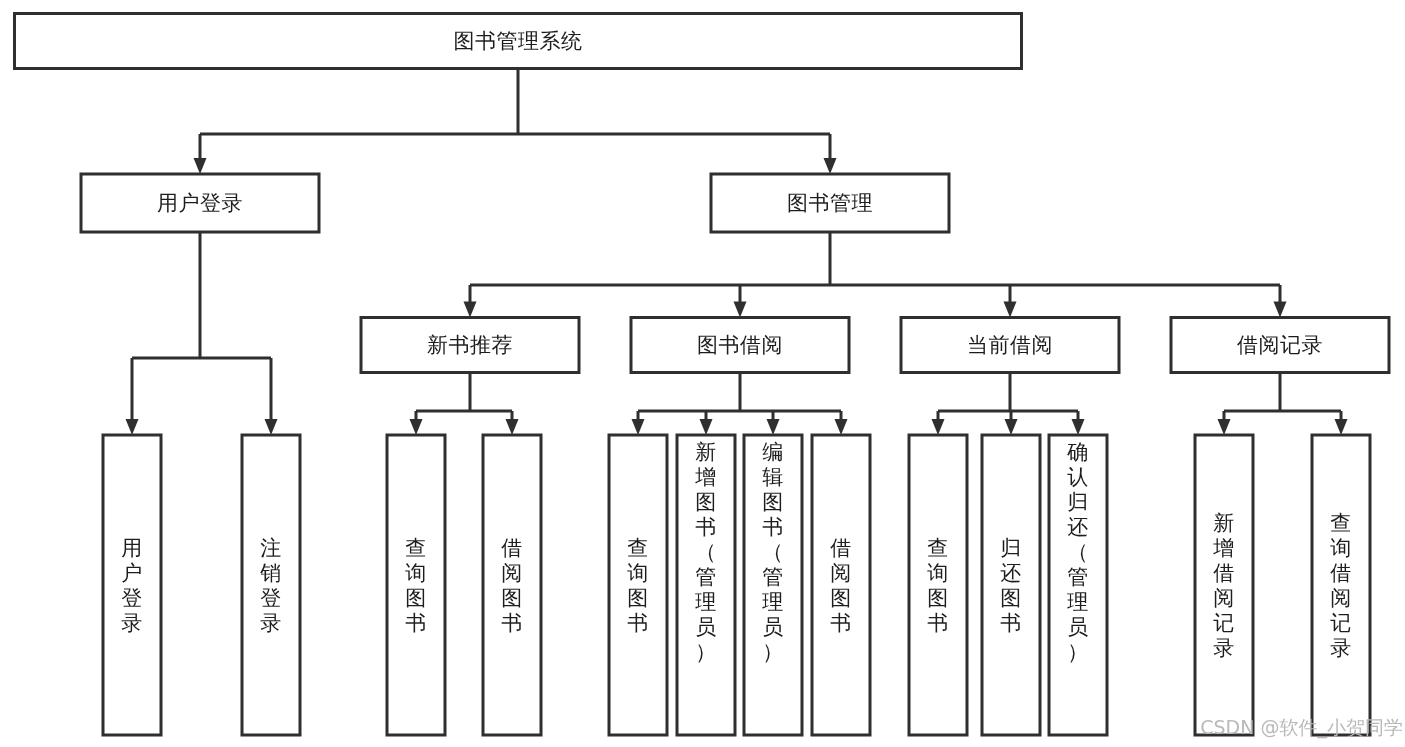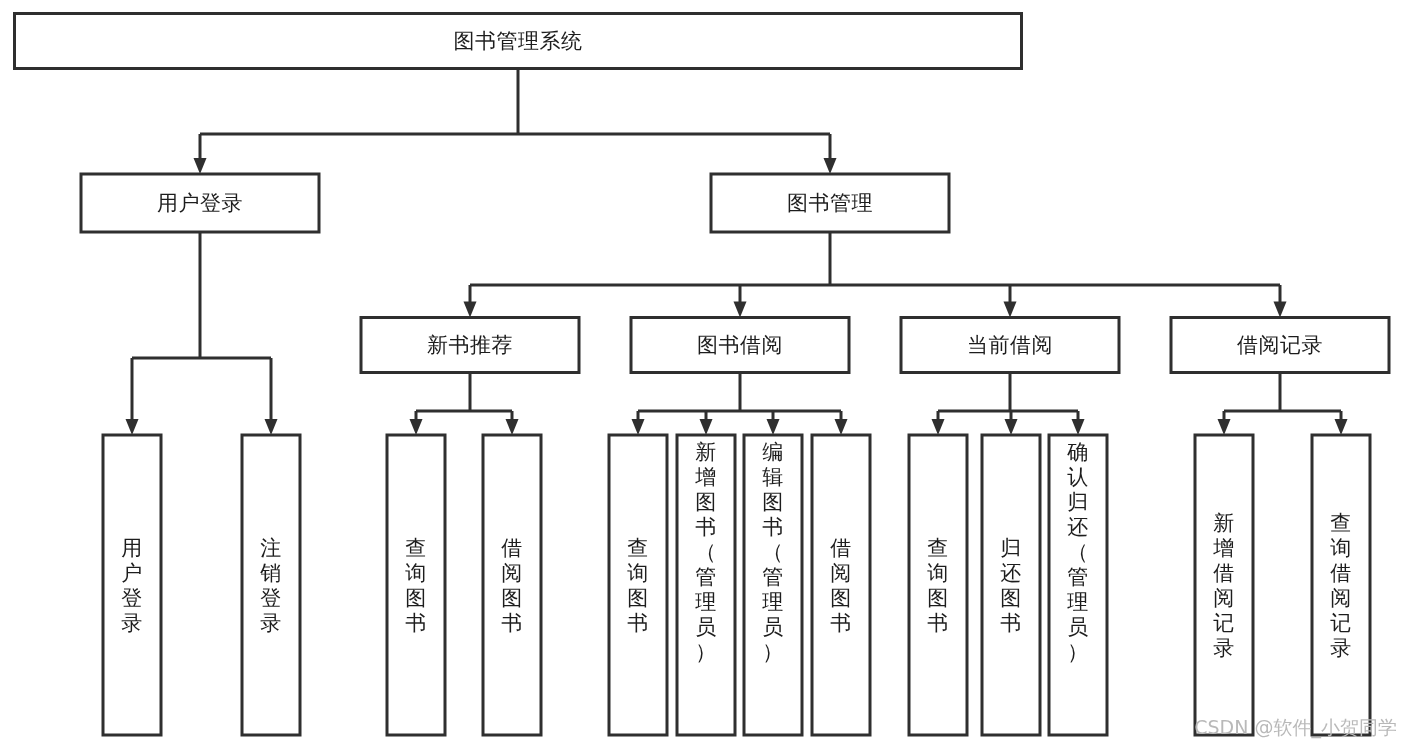--- a/index.html
+++ b/index.html
@@ -17,21 +17,21 @@
     font-family:"DejaVu Sans","Liberation Sans",sans-serif;
     font-size:21px;fill:#1d1d1d;text-anchor:middle;dominant-baseline:middle;
     letter-spacing:0.5px;
   }
   .vlabel{
     font-family:"DejaVu Sans","Liberation Sans",sans-serif;
     font-size:21px;fill:#1d1d1d;text-anchor:middle;
     letter-spacing:0.5px;
   }
   .watermark{
-    position:absolute;right:8px;bottom:6px;
+    position:absolute;right:2px;bottom:6px;
     font-family:"DejaVu Sans","Liberation Sans",sans-serif;
     font-size:19px;color:#b9b9b9;white-space:nowrap;
     user-select:none;pointer-events:none;
   }
 </style>
 </head>
 <body>
 
 <div id="stage">
 

